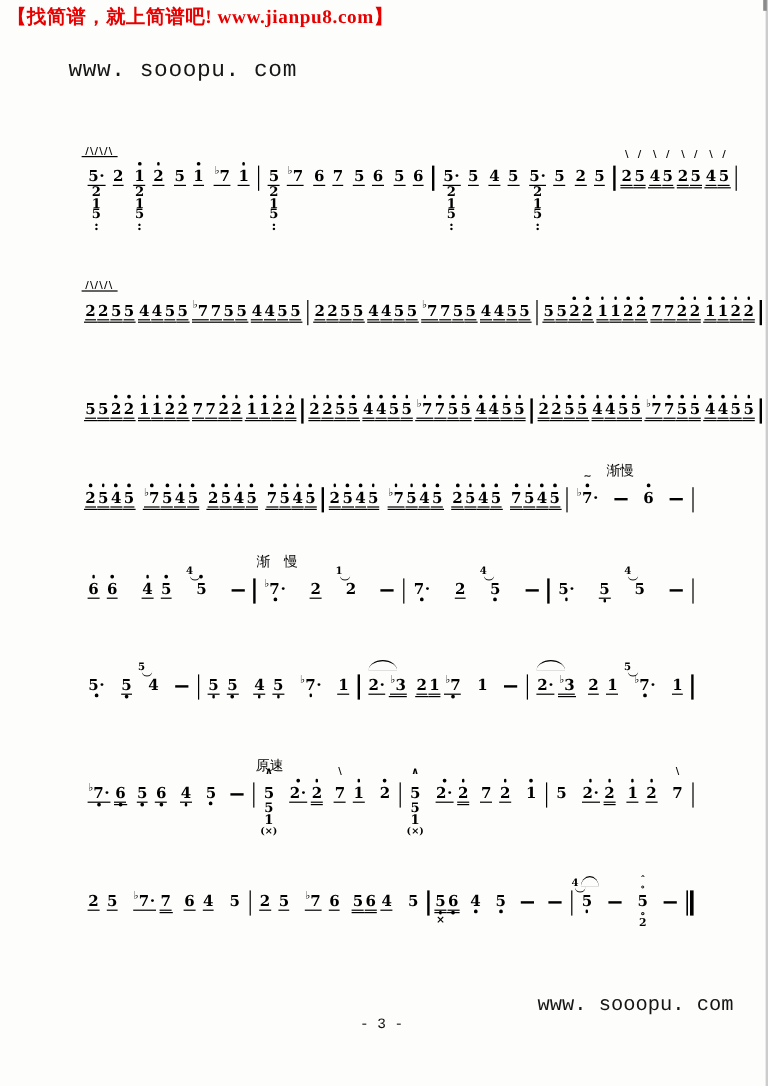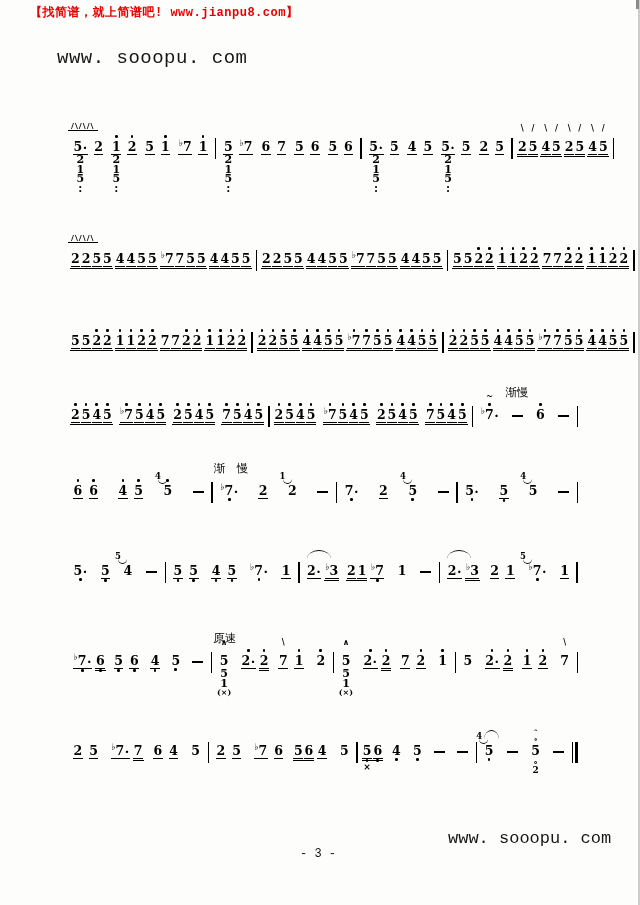--- a/index.html
+++ b/index.html
@@ -1,19 +1,19 @@
 <!DOCTYPE html>
 <html><head>
 <meta charset="utf-8">
 <style>
   html,body{margin:0;padding:0;}
   body{width:640px;height:905px;background:#fdfdfc;position:relative;overflow:hidden;
        font-family:"DejaVu Serif",serif;color:#000;}
-  .promo{position:absolute;left:6px;top:4px;font-size:12px;font-weight:bold;color:#e60000;
-         font-family:Liberation Mono, monospace;letter-spacing:0.5px;white-space:nowrap;margin-left:24px;}
+  .promo{position:absolute;left:6px;top:4px;font-size:16px;font-weight:bold;color:#e60000;
+         font-family:Liberation Serif, serif;letter-spacing:0.5px;white-space:nowrap;}
   .wm-top{position:absolute;left:57px;top:47px;font-size:19px;letter-spacing:0.5px;
           font-family:"Liberation Mono",monospace;color:#161616;white-space:pre;}
   .wm-bottom{position:absolute;left:448px;top:829px;font-size:17px;
           font-family:"Liberation Mono",monospace;color:#161616;white-space:pre;}
   .pagenum{position:absolute;left:300px;top:847px;font-size:12px;
           font-family:"Liberation Mono",monospace;color:#111;white-space:pre;}
   .edge{position:absolute;right:0;top:0;width:2px;height:905px;background:#cccccc;}
   .edge2{position:absolute;right:1px;top:0;width:3px;height:9px;background:#8a8a8a;}
 
   .score-line{position:absolute;left:66px;width:512px;display:flex;align-items:flex-start;}

